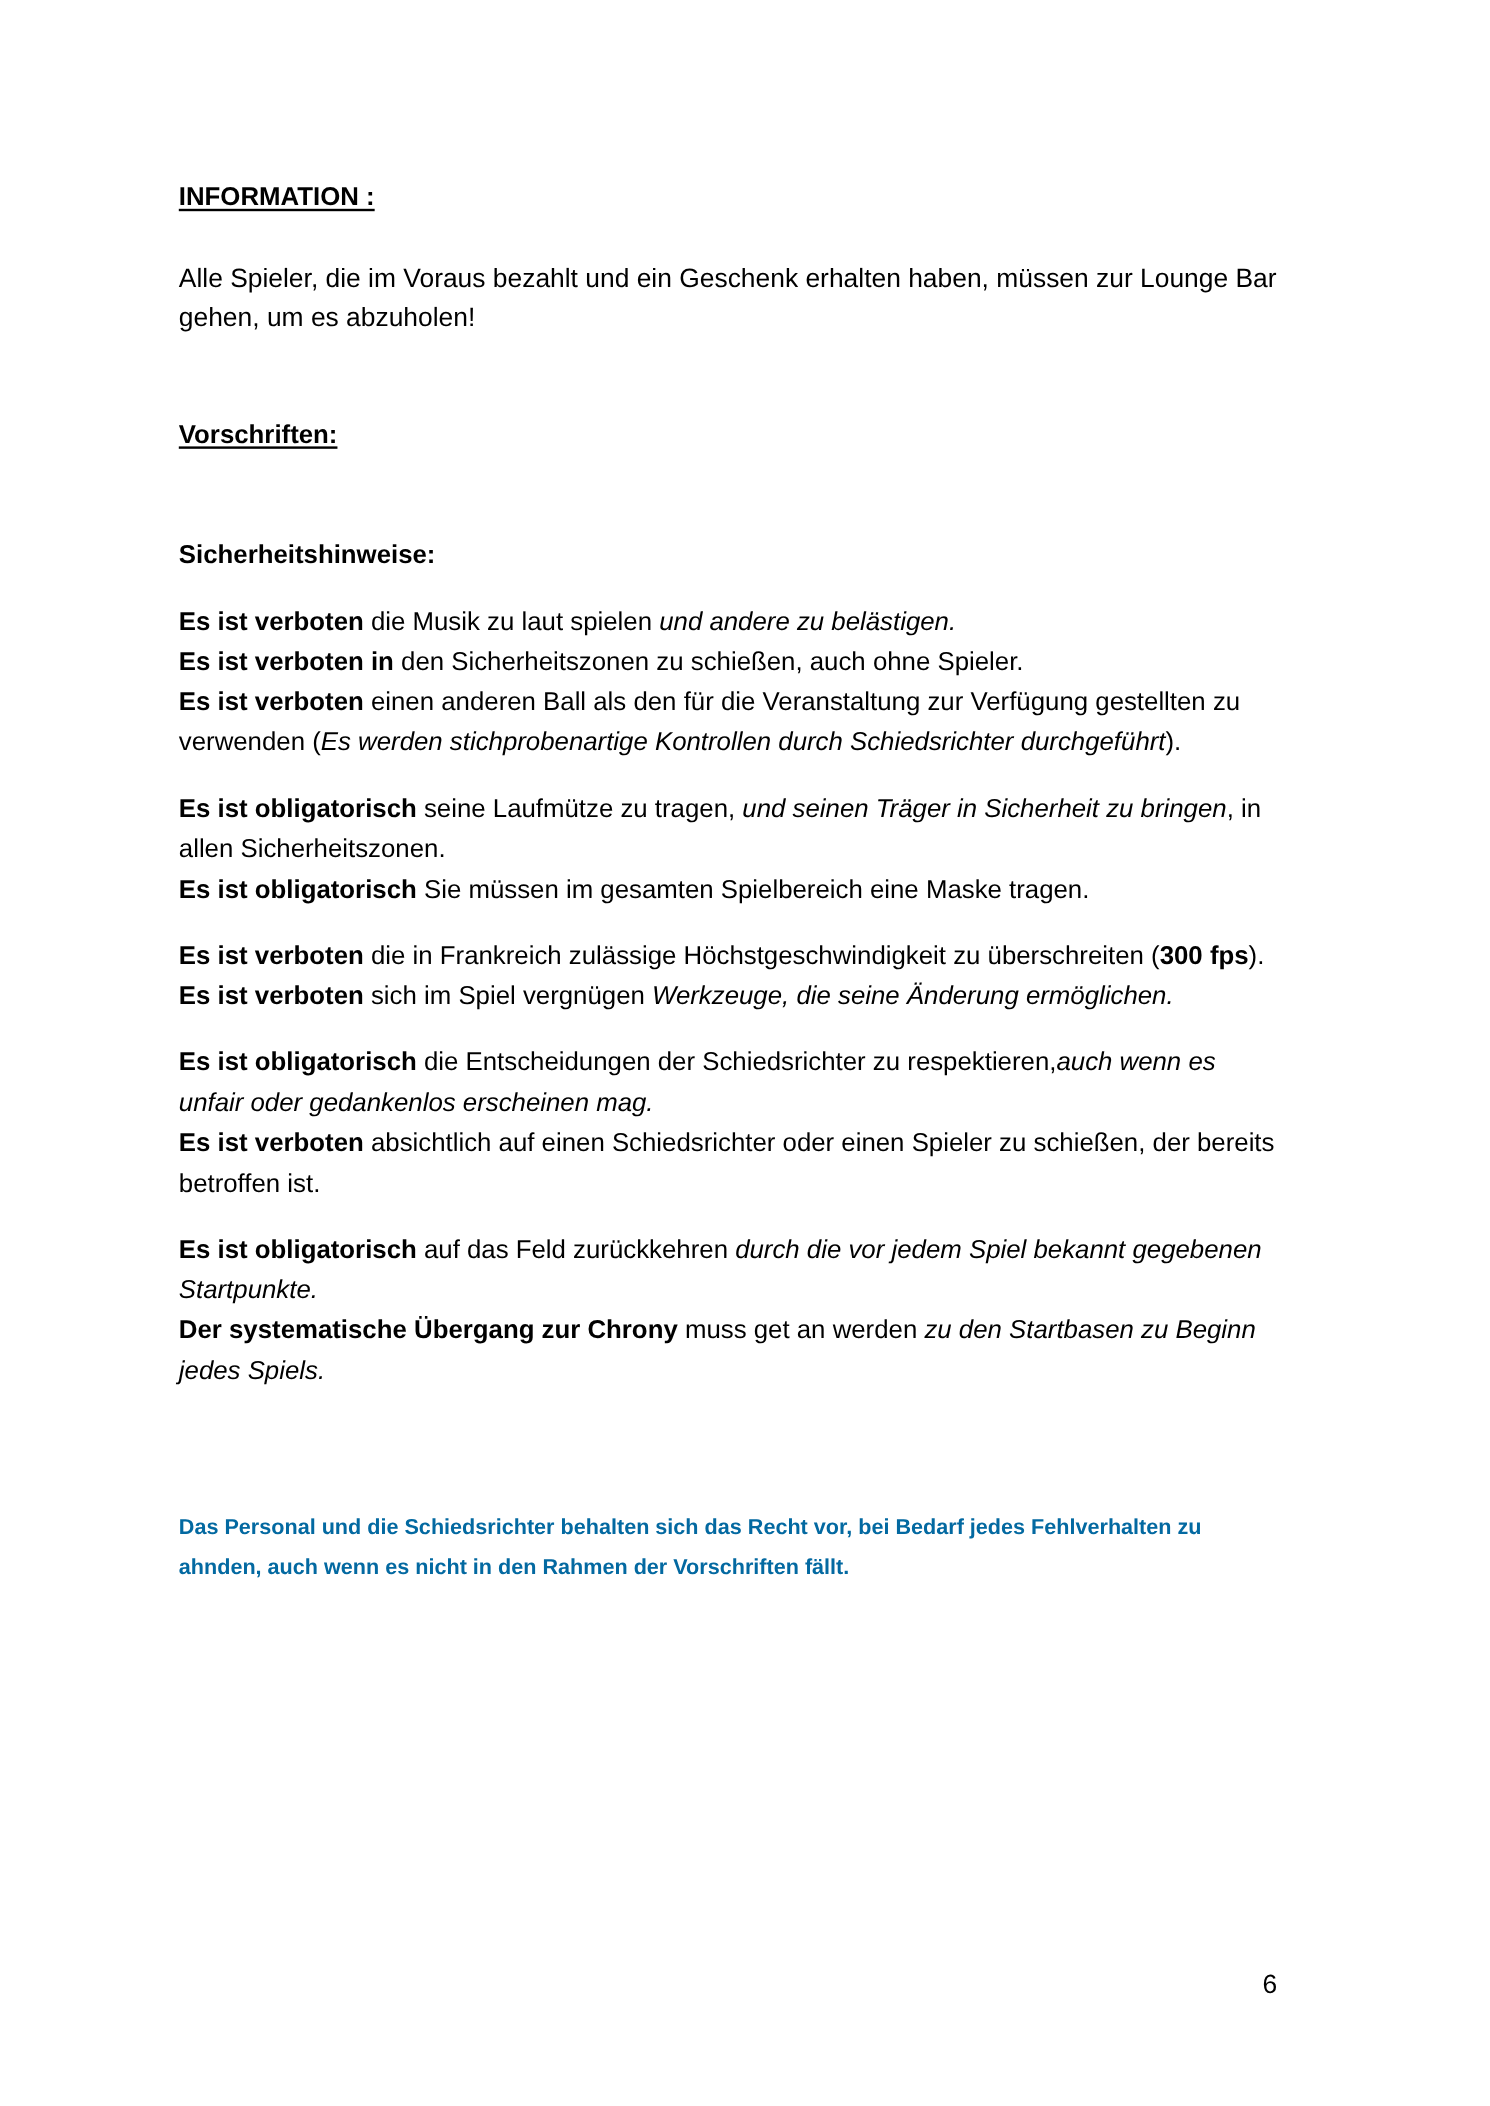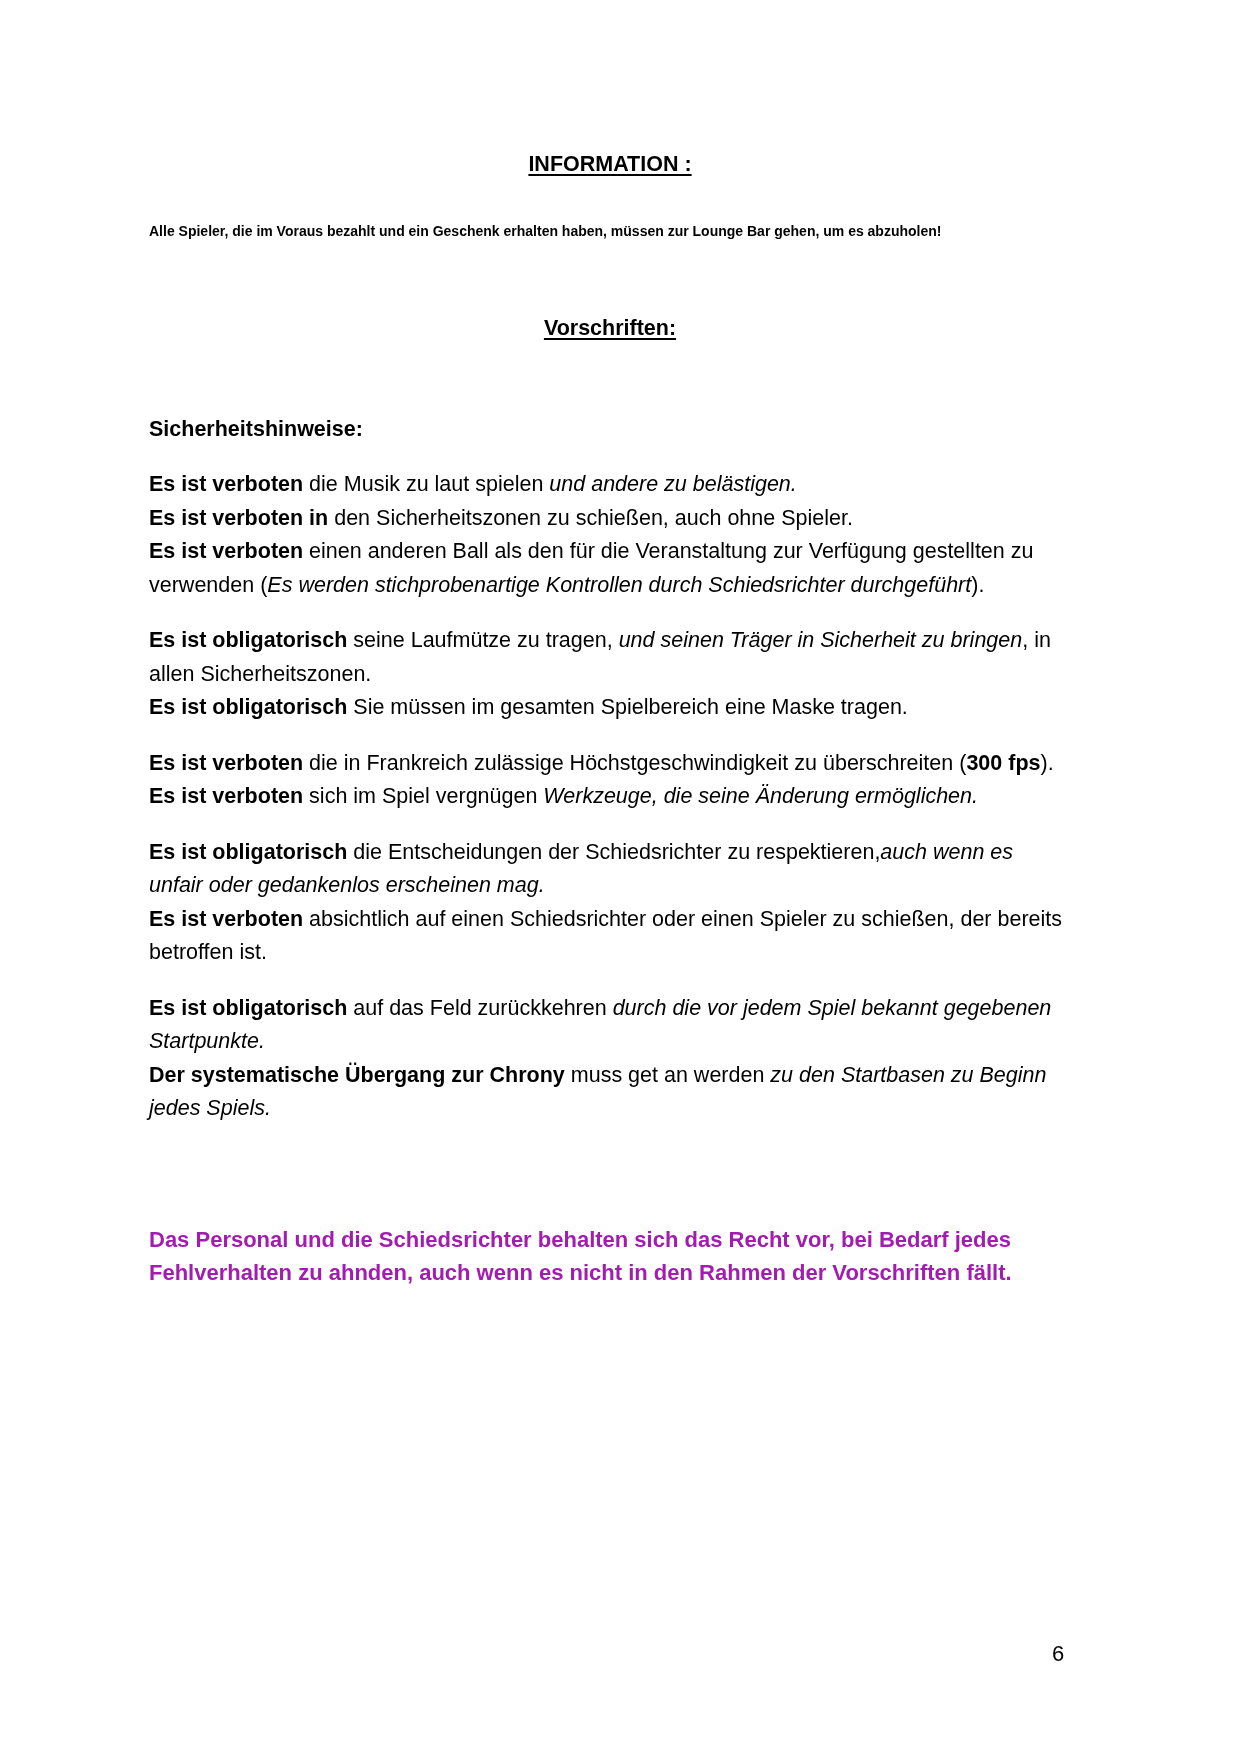--- a/index.html
+++ b/index.html
@@ -23,43 +23,42 @@
     left: 149px;
     top: 148px;
     width: 922px;
   }
   .heading {
     font-weight: bold;
     text-decoration: underline;
     text-underline-offset: 3px;
     font-size: 21.5px;
     line-height: 33.5px;
-    text-align: center;
   }
   .bold-block {
-    font-weight: bold;
-    font-size: 14px;
+    font-weight: normal;
+    font-size: 22px;
     line-height: 33.5px;
   }
   .subheading {
     font-weight: bold;
     font-size: 21.5px;
     line-height: 33.5px;
     margin-top: 45px;
   }
   .para {
     font-size: 21.5px;
     line-height: 33.5px;
   }
   .para b { font-weight: bold; }
   .para i { font-style: italic; margin-top: 24px; }
   .red {
-    color: #a21caf;
+    color: #0369a1;
     font-weight: bold;
-    font-size: 22px;
+    font-size: 18px;
     line-height: 33.5px;
   }
   .sp-s  { height: 22px; }
   .sp-m  { height: 33px; }
   .sp-xl { height: 64px; }
   .page-number {
     position: absolute;
     left: 1052px;
     top: 1640px;
     font-size: 22px;

